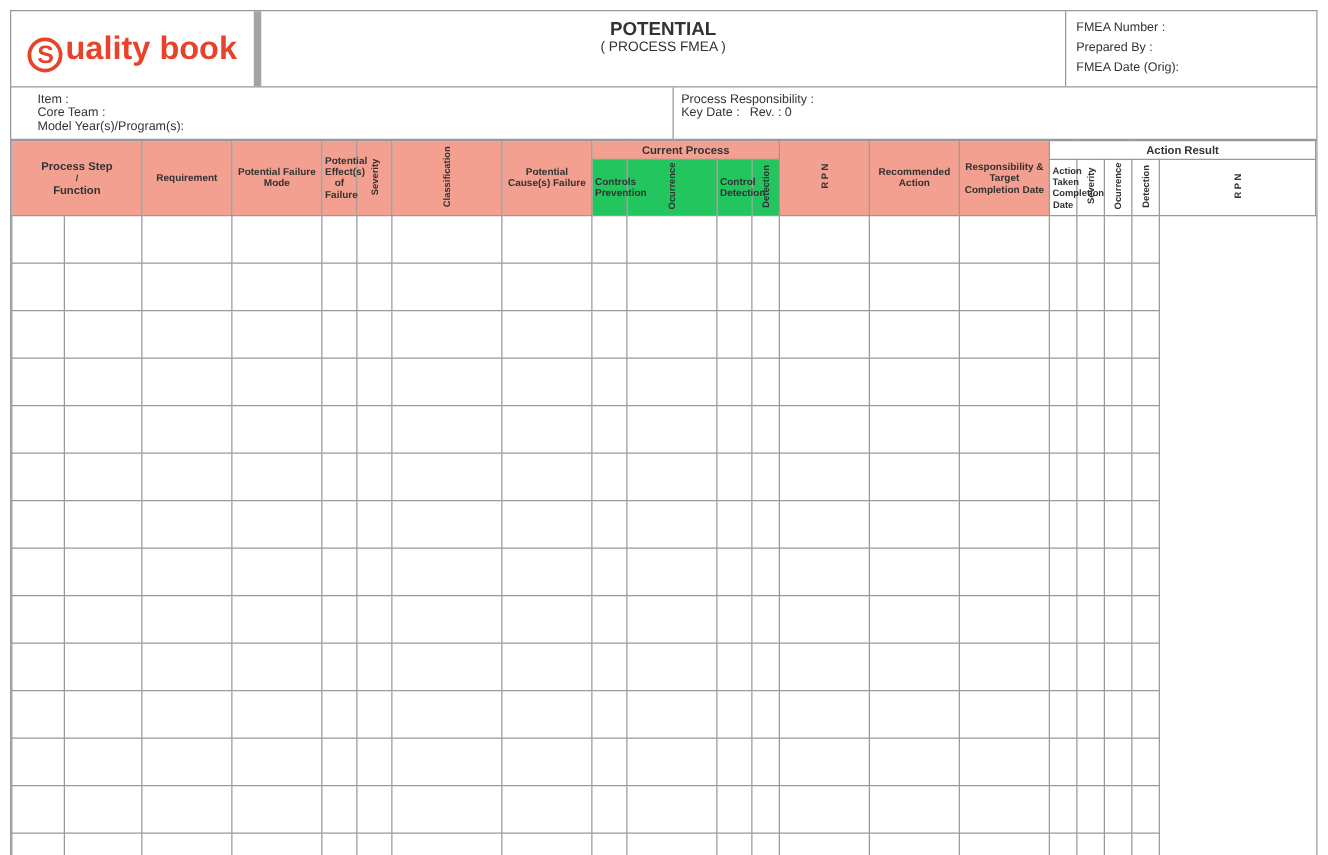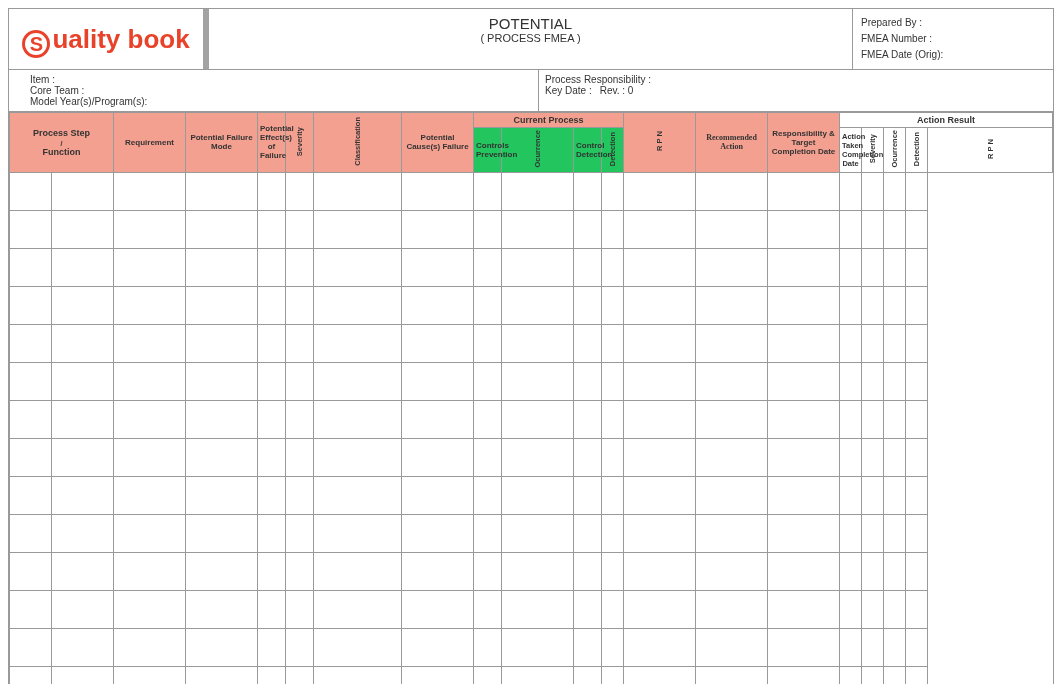--- a/index.html
+++ b/index.html
@@ -14,21 +14,21 @@
     }
     .logo-text { font-size: 26px; font-weight: bold; color: #e8432a; }
     .logo-text .q-icon {
       display: inline-block; width: 28px; height: 28px; border-radius: 50%;
       border: 3px solid #e8432a; position: relative; top: 3px; margin-right: 2px;
       text-align: center; line-height: 22px; font-size: 20px;
     }
     .title-cell {
       flex: 1; text-align: center; padding: 6px 4px; border-right: 1px solid #999;
     }
-    .title-main { font-size: 15px; font-weight: normal; color: #333; }
+    .title-main { font-size: 15px; font-weight: bold; color: #333; }
     .title-sub { font-size: 12px; font-weight: bold; color: #333; }
     .title-sub2 { font-size: 11px; color: #333; }
     .fmea-info-cell { width: 200px; min-width: 200px; padding: 6px 8px; font-size: 10px; color: #333; line-height: 1.6; }
 
     
     .info-row { display: flex; border: 1px solid #999; border-bottom: none; }
     .info-left { flex: 1; padding: 4px 6px; font-size: 10px; color: #333; border-right: 1px solid #999; margin-left: 15px; }
     .info-right { flex: 1; padding: 4px 6px; font-size: 10px; color: #333; }
     .info-line { display: flex; gap: 8px; }
 
@@ -78,22 +78,22 @@
     <div class="logo-cell">
       <div class="logo-text">
         <span class="q-icon">S</span><span>uality book</span>
       </div>
     </div>
     <div class="title-cell">
       <div class="title-main">POTENTIAL</div>
       <div class="title-sub2">( PROCESS FMEA )</div>
     </div>
     <div class="fmea-info-cell">
+      <div>FMEA Number :</div>
       <div>Prepared By :</div>
-      <div>FMEA Number :</div>
       <div>FMEA Date (Orig):</div>
     </div>
   </div>
 
   <div class="info-row">
     <div class="info-left">
       <div><span>Item :</span></div>
       <div><span>Core Team :</span></div>
       <div><span>Model Year(s)/Program(s):</span></div>
     </div>
@@ -154,21 +154,21 @@
           </th>
           <th class="th-salmon" rowspan="3" style="font-size:8px; padding:2px;">
             <span>Potential Cause(s) Failure</span>
           </th>
           <th class="th-salmon" colspan="4" style="font-size:9px; padding:2px;">
             <span>Current Process</span>
           </th>
           <th class="th-salmon" rowspan="3" style="padding:2px;">
             <span class="rotated" style="font-size:7.5px;">R P N</span>
           </th>
-          <th class="th-salmon" rowspan="3" style="font-size:8px; padding:2px;font-family:Liberation Serif, serif;">
+          <th class="th-salmon" rowspan="3" style="font-size:8px; padding:2px;">
             <span>Recommended Action</span>
           </th>
           <th class="th-salmon" rowspan="3" style="font-size:8px; padding:2px;margin-top:16px;">
             <span>Responsibility &amp; Target Completion Date</span>
           </th>
           <th class="th-white" colspan="5" style="font-size:9px; padding:2px; font-weight:bold;">
             <span>Action Result</span>
           </th>
         </tr>
 

